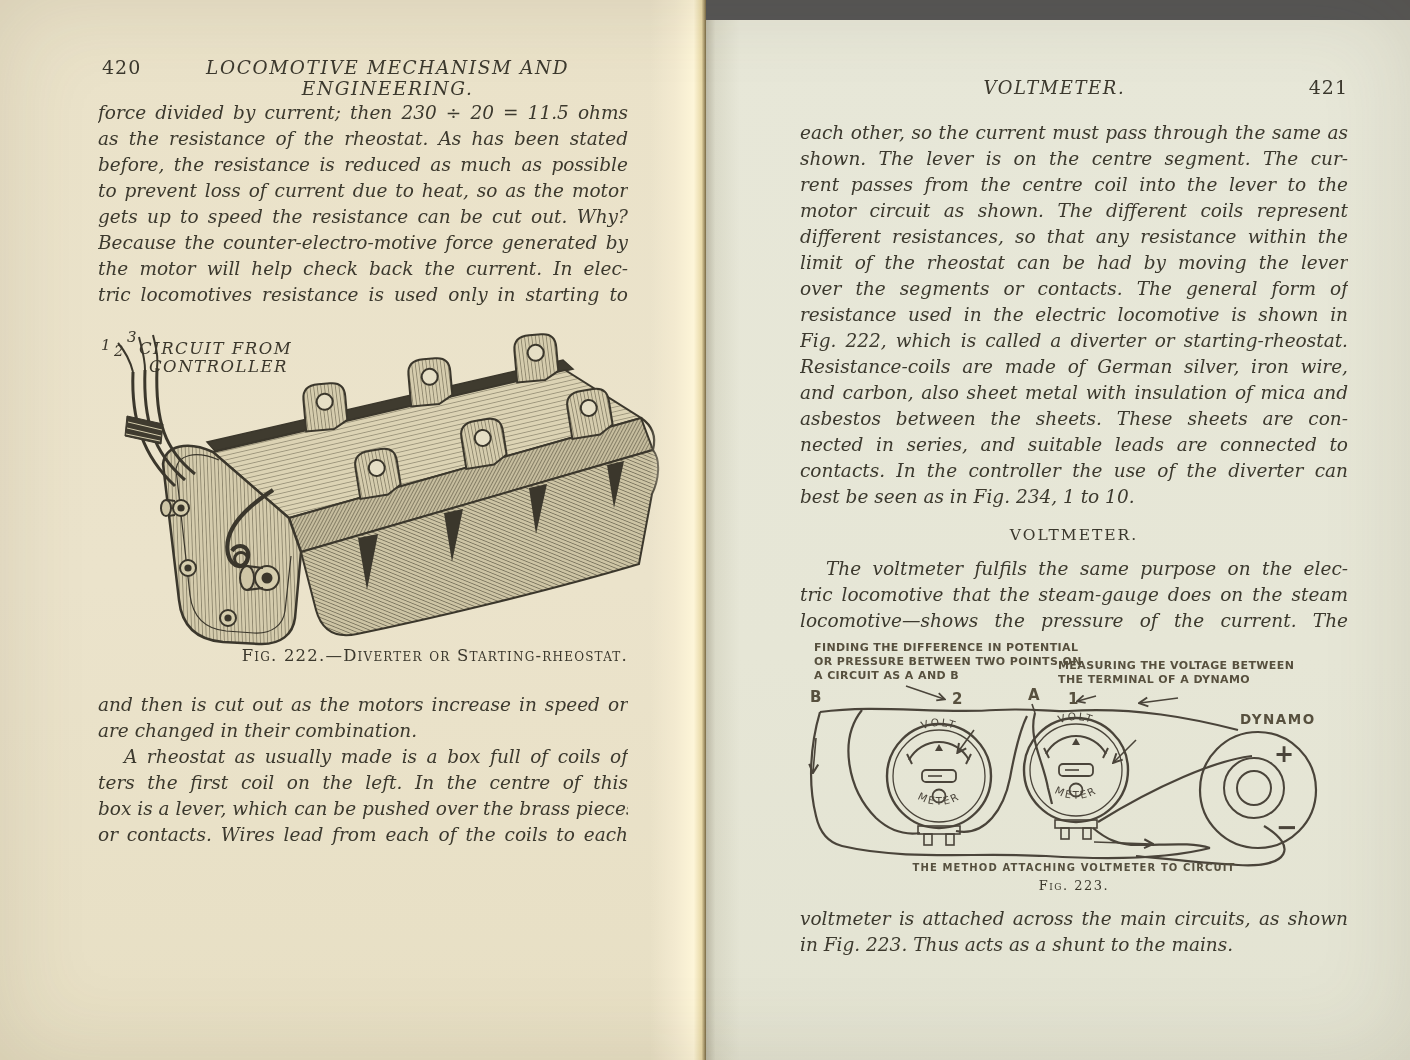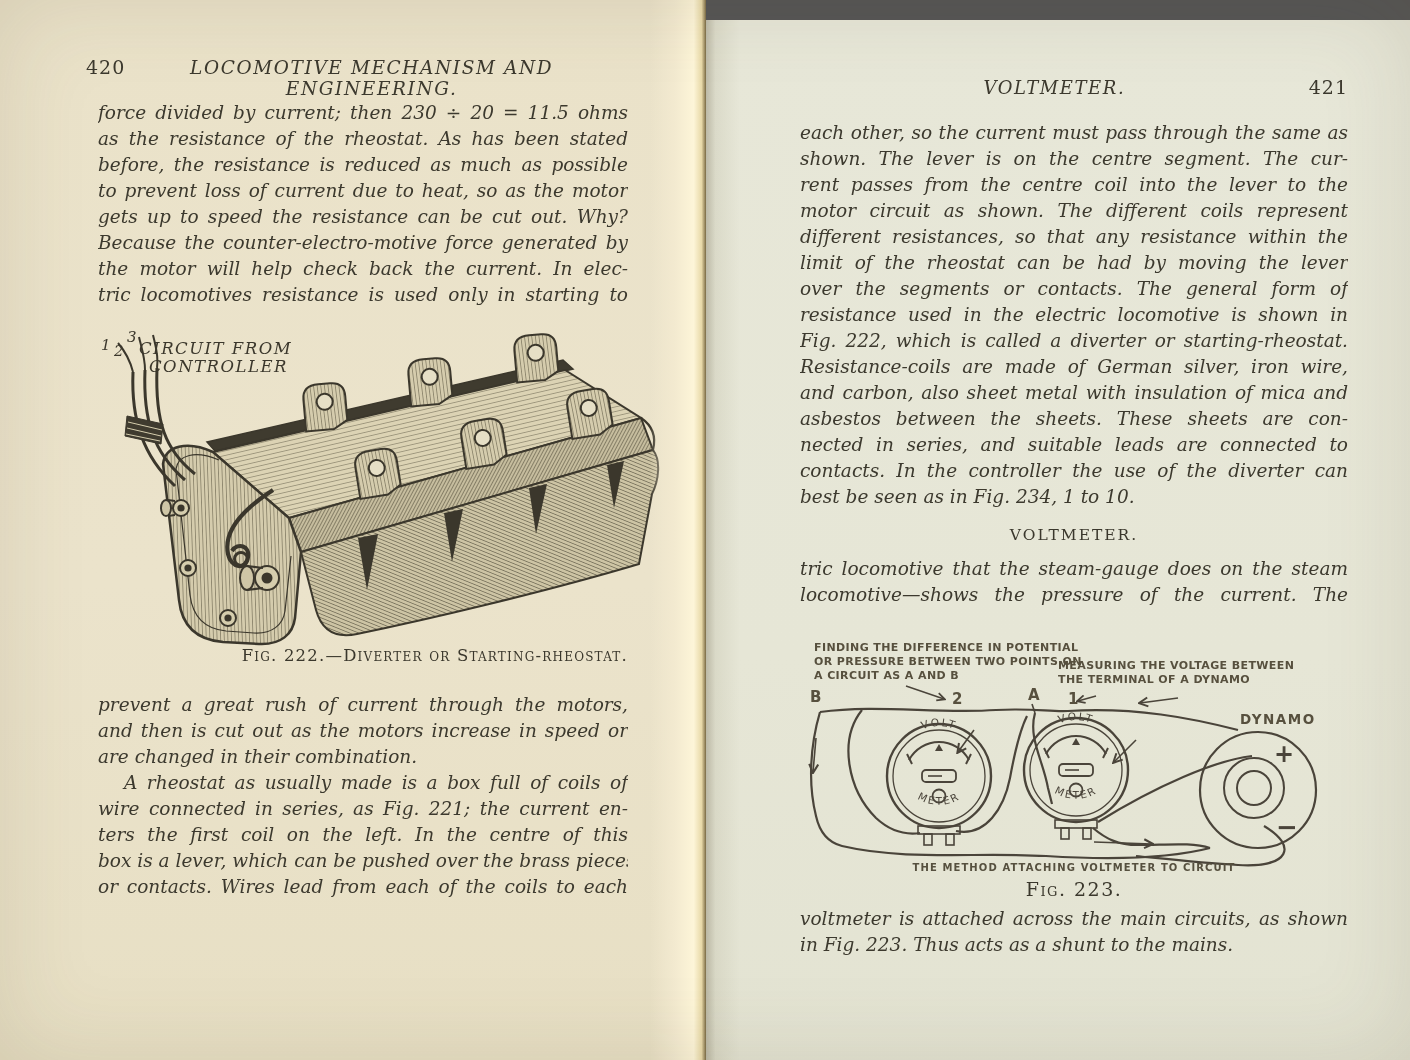--- a/index.html
+++ b/index.html
@@ -28,34 +28,34 @@
   .tline.ind{text-indent:26px;}
   .para{display:block;}
 
   .figcaption{position:absolute;text-align:center;font-variant:small-caps;
     font-size:16.5px;letter-spacing:1.2px;color:#3a372c;}
   .secthead{position:absolute;text-align:center;font-size:15.5px;letter-spacing:2px;color:#3a372c;}
   .figcap-sans{position:absolute;text-align:center;
     font-family:"DejaVu Sans","Liberation Sans",sans-serif;
     font-size:10px;font-weight:bold;letter-spacing:1.1px;color:#56503f;}
   .figcap-fig{position:absolute;text-align:center;font-variant:small-caps;
-    font-size:19px;letter-spacing:1.5px;color:#3a372c;}
+    font-size:13px;letter-spacing:1.5px;color:#3a372c;}
 
   svg{position:absolute;overflow:visible;}
   svg text{font-family:"DejaVu Sans","Liberation Sans",sans-serif;}
   .serif-it{font-family:"DejaVu Serif","Liberation Serif",serif;font-style:italic;}
 </style>
 </head>
 <body>
 
 <div class="book">
 
   <div class="page page-left">
 
-    <div class="pagehead" style="left:86px;top:56px;width:532px;">
+    <div class="pagehead" style="left:102px;top:56px;width:532px;">
       <span class="num">420</span>
       <span class="run">LOCOMOTIVE MECHANISM AND ENGINEERING.</span>
     </div>
 
     <div class="textblock" style="left:98px;top:100px;width:530px;">
       <div class="para">
           <div class="tline">force divided by current; then 230 ÷ 20 = 11.5 ohms</div>
           <div class="tline">as the resistance of the rheostat. As has been stated</div>
           <div class="tline">before, the resistance is reduced as much as possible</div>
           <div class="tline">to prevent loss of current due to heat, so as the motor</div>
@@ -180,27 +180,25 @@
         <text class="serif-it" x="32" y="14" font-size="15" font-style="italic">3</text>
         <text class="serif-it" x="44" y="26" font-size="16.5" font-style="italic" letter-spacing="1.5">CIRCUIT FROM</text>
         <text class="serif-it" x="54" y="44" font-size="16.5" font-style="italic" letter-spacing="1.5">CONTROLLER</text>
       </g>
     </svg>
 
     <div class="figcaption" style="left:98px;top:646px;width:530px;text-align:right;">Fig. 222.—Diverter or Starting-rheostat.</div>
 
     <div class="textblock" style="left:98px;top:692px;width:530px;">
       <div class="para">
-          <div class="tline">prevent a great rush of current through the motors,</div>
           <div class="tline">and then is cut out as the motors increase in speed or</div>
           <div class="tline pl">are changed in their combination.</div>
         </div>
       <div class="para">
           <div class="tline ind">A rheostat as usually made is a box full of coils of</div>
-          <div class="tline">wire connected in series, as Fig. 221; the current en-</div>
           <div class="tline">ters the first coil on the left. In the centre of this</div>
           <div class="tline">box is a lever, which can be pushed over the brass pieces</div>
           <div class="tline">or contacts. Wires lead from each of the coils to each</div>
         </div>
     </div>
   </div>
 
   <div class="page page-right">
 
     <div class="pagehead" style="left:94px;top:56px;width:548px;">
@@ -225,20 +223,21 @@
           <div class="tline">nected in series, and suitable leads are connected to</div>
           <div class="tline">contacts. In the controller the use of the diverter can</div>
           <div class="tline pl">best be seen as in Fig. 234, 1 to 10.</div>
         </div>
     </div>
 
     <div class="secthead" style="left:94px;top:506px;width:548px;">VOLTMETER.</div>
 
     <div class="textblock" style="left:94px;top:536px;width:548px;">
       <div class="para">
+          <div class="tline ind">The voltmeter fulfils the same purpose on the elec-</div>
           <div class="tline">tric locomotive that the steam-gauge does on the steam</div>
           <div class="tline">locomotive—shows the pressure of the current. The</div>
         </div>
     </div>
 
     <svg viewBox="0 0 560 235" style="left:100px;top:618px;width:560px;height:235px;">
       <defs>
         <marker id="arr" viewBox="0 0 10 10" refX="8" refY="5" markerWidth="7" markerHeight="7" orient="auto">
           <path d="M1,1 L9,5 L1,9" fill="none" stroke="#4a443a" stroke-width="1.8"></path>
         </marker>

